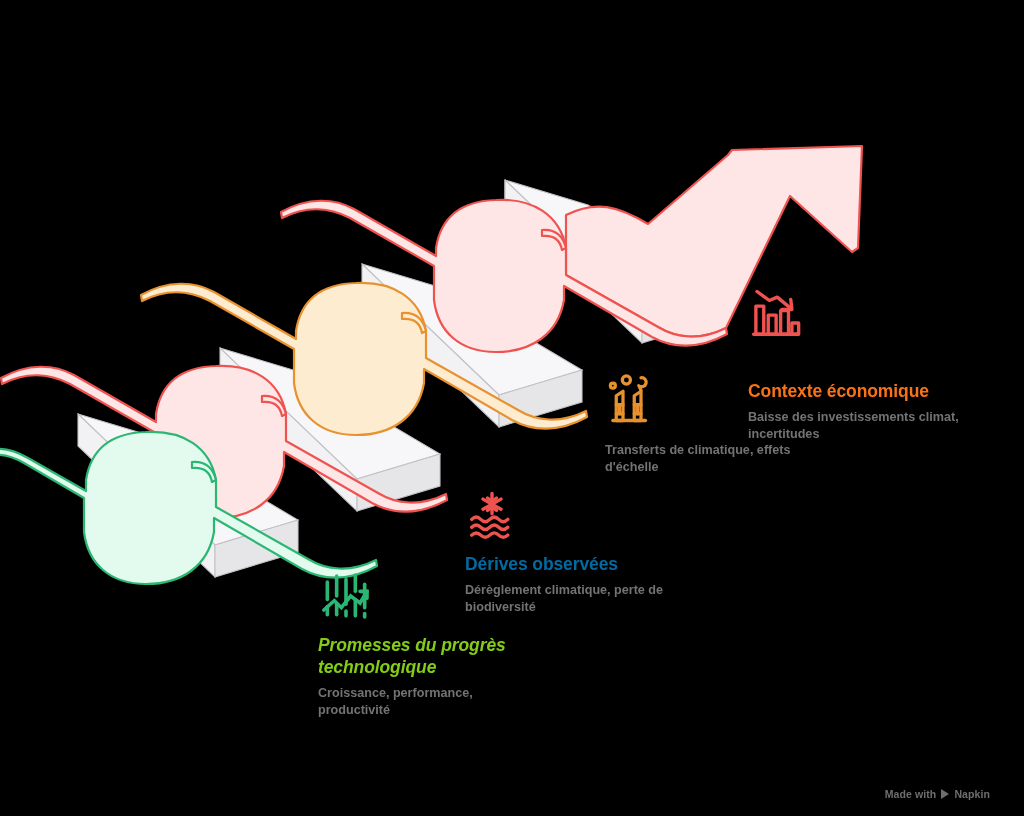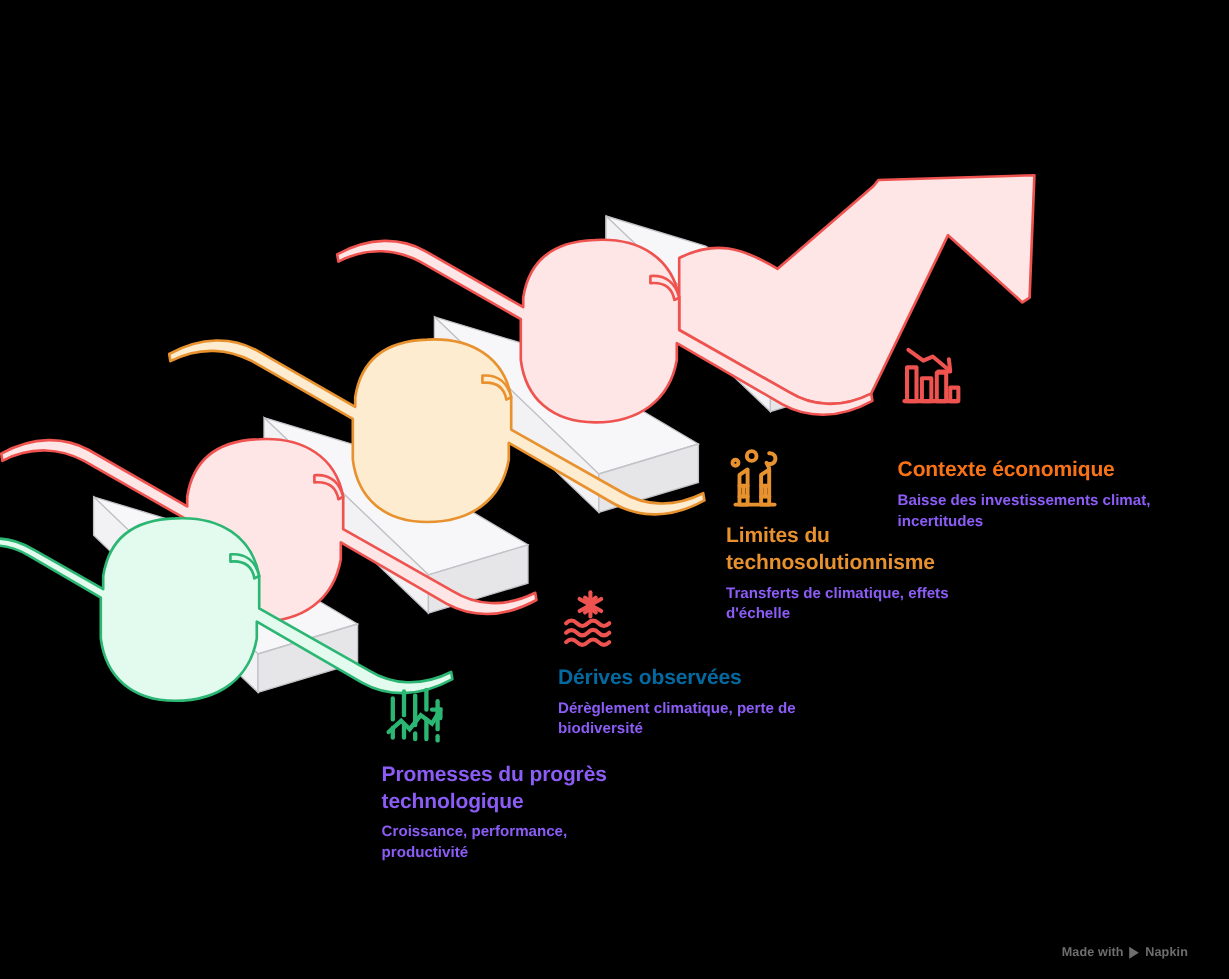--- a/index.html
+++ b/index.html
@@ -11,38 +11,38 @@
   .block{position:absolute;}
   .blk-title{
     font-weight:700;
     font-size:17.5px;
     line-height:22px;
     letter-spacing:-0.1px;
     white-space:pre-line;
     margin:0;
   }
   .blk-sub{
-    color:#8b5cf6;
+    color:#737373;
     font-size:12.6px;
     line-height:17px;
     font-weight:600;
     white-space:pre-line;
     margin:0;
     padding-top:7px;
     max-width:215px;
   }
   .blk-icon{display:block;margin-bottom:10px;}
 
   
   #b1{left:318px;top:568px;}
   #b2{left:465px;top:489px;}
   #b3{left:605px;top:371px;}
   #b4{left:748px;top:287px;}
 
-  #b1 .blk-title{color:#8b5cf6;}
+  #b1 .blk-title{color:#84cc16;font-style:italic;}
   #b2 .blk-title{color:#0369a1;}
   #b3 .blk-title{color:#e8912f;}
   #b4 .blk-title{color:#f97316;margin-top:39px;}
 
   #watermark{
     position:absolute;
     right:34px;
     bottom:16px;
     display:flex;
     align-items:center;
@@ -250,22 +250,20 @@
         <line x1="26" y1="30" x2="32" y2="30"></line>
         <line x1="13" y1="30" x2="13" y2="38"></line>
         <line x1="29" y1="30" x2="29" y2="38"></line>
         <line x1="10" y1="38" x2="16" y2="38"></line>
         <line x1="26" y1="38" x2="32" y2="38"></line>
         <circle cx="7" cy="13" r="2.2"></circle>
         <circle cx="19" cy="8" r="3.6"></circle>
         <path d="M32,6 a4,4 0 1,1 -2,7 l2,4"></path>
       </g>
     </svg>
-    <div class="blk-title">Limites du
-technosolutionnisme</div>
     <div class="blk-sub">Transferts de climatique, effets
 d'échelle</div>
   </div>
 
   <div class="block" id="b4">
     <svg class="blk-icon" width="54" height="54" viewBox="0 0 48 48">
       <g stroke="#ef5350" stroke-width="3" stroke-linejoin="round" stroke-linecap="round" fill="none">
         <line x1="5" y1="42" x2="44" y2="42"></line>
         <rect x="7" y="17" width="7" height="25"></rect>
         <rect x="18" y="25" width="7" height="17"></rect>

